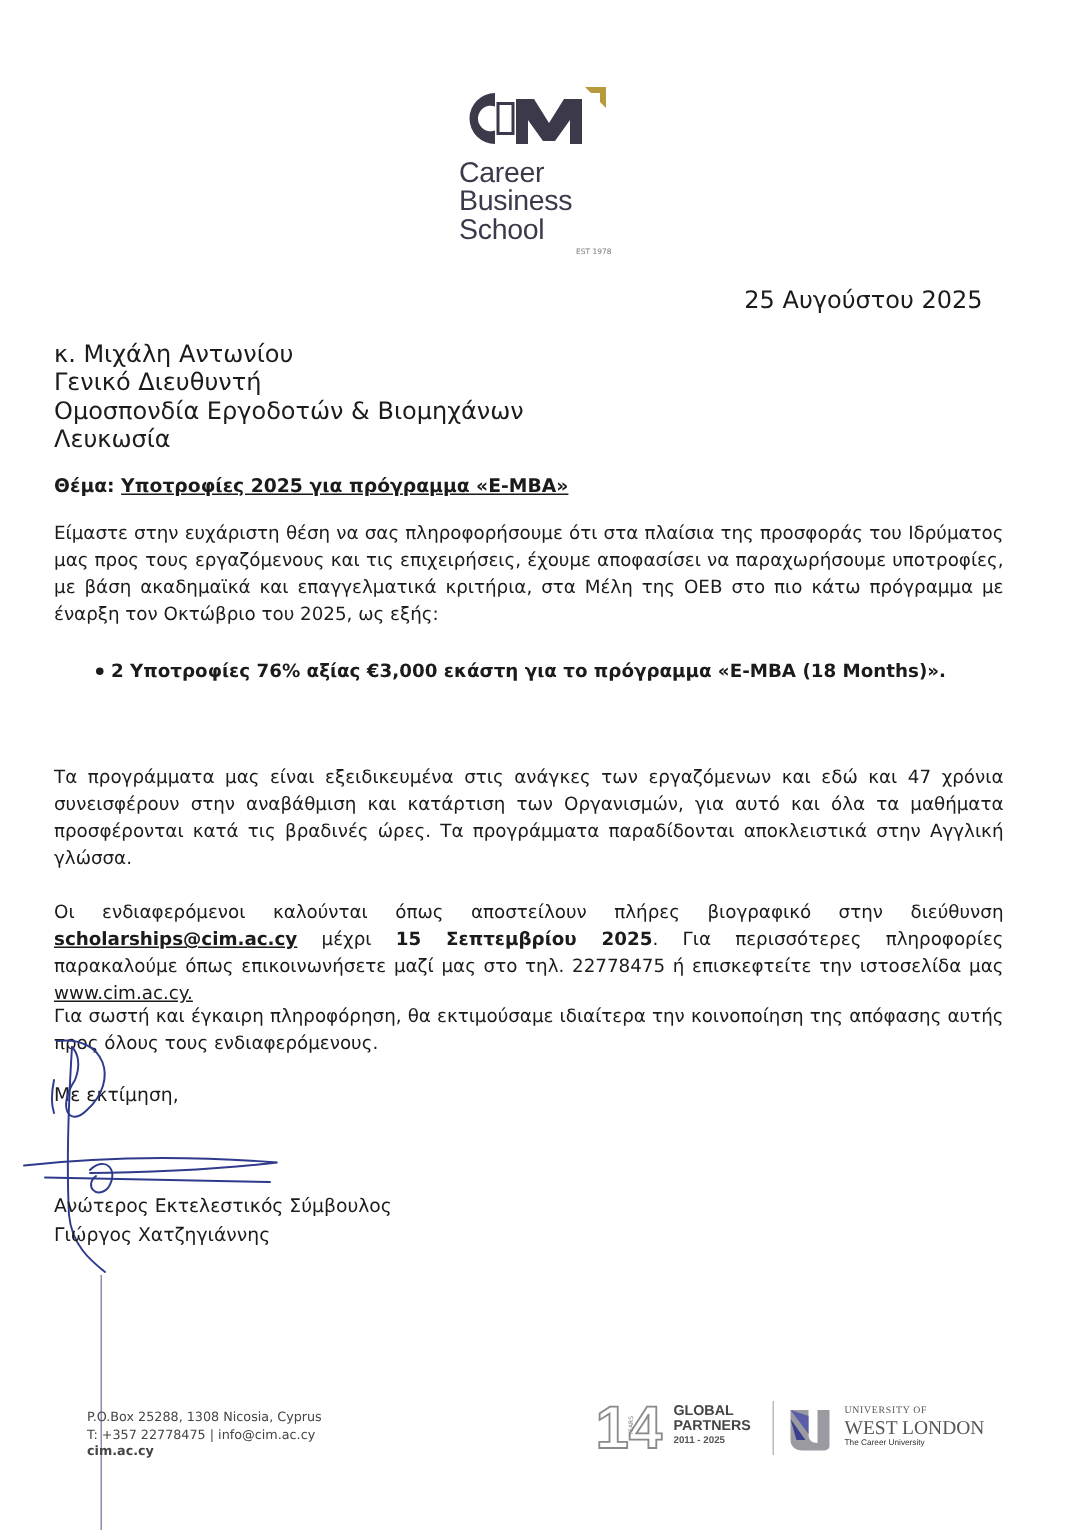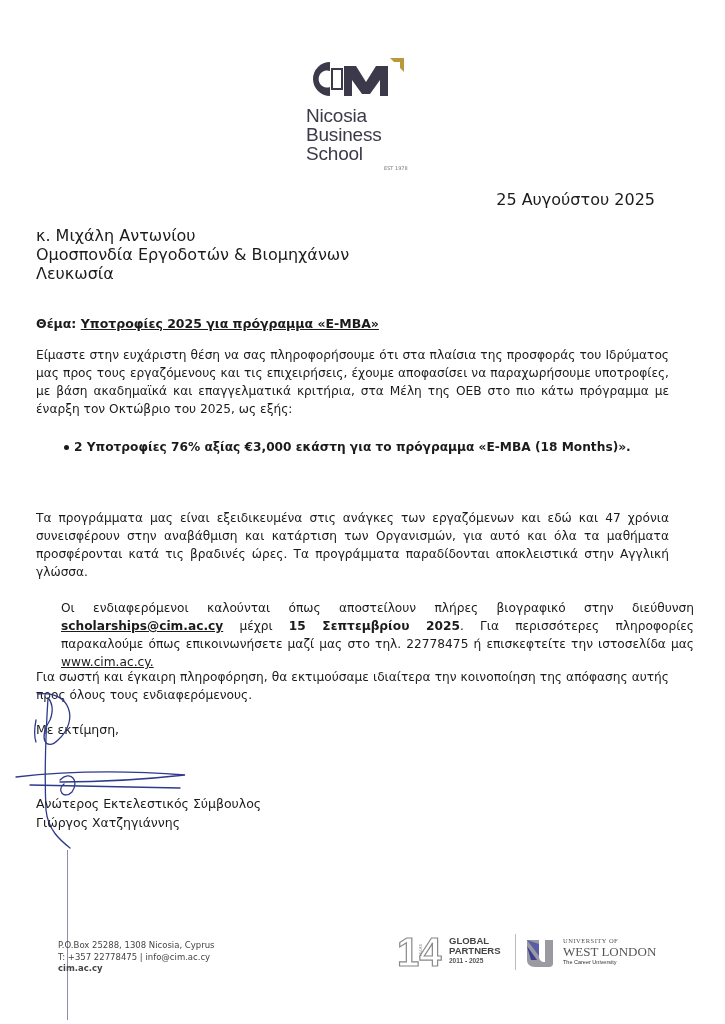--- a/index.html
+++ b/index.html
@@ -25,21 +25,21 @@
 
     .para {
       position: absolute; left: 36px; width: 633px;
       font-size: 12.2px; line-height: 18px; text-align: justify;
     }
     .p1 { top: 346px; }
     .bullet { position: absolute; left: 64px; top: 440px; font-size: 12.2px; font-weight: bold; }
     .bullet .dot { display: inline-block; width: 5px; height: 5px; background: #1b1b1b; border-radius: 50%; vertical-align: middle; margin-right: 5px; }
     .recog { position: absolute; left: 36px; top: 475px; font-size: 12.5px; font-weight: bold; }
     .p2 { top: 509px; }
-    .p3 { top: 599px; margin-left: 25px; }
+    .p3 { top: 599px; }
     .p3 .link { text-decoration: underline; font-weight: bold; }
     .p3 .u { text-decoration: underline; }
     .p3 b { font-weight: bold; }
     .p4 { top: 668px; }
 
     .closing { position: absolute; left: 36px; top: 722px; font-size: 12.5px; }
     .signer-name { position: absolute; left: 36px; top: 794px; font-size: 12.5px; line-height: 19px; }
 
     .signature { position: absolute; left: 0; top: 680px; width: 200px; height: 170px; }
 
@@ -72,31 +72,32 @@
         <path d="M24 6 A17 17 0 1 0 24 40 L24 31 A8.5 8.5 0 1 1 24 15 Z" fill="#3c3a4a"></path>
 
         <rect x="26" y="13" width="10" height="20" fill="#fff" stroke="#3c3a4a" stroke-width="2"></rect>
 
         <path d="M38 40 L38 10 L50 10 L60 26 L70 10 L82 10 L82 40 L74 40 L74 24 L64 38 L56 38 L46 24 L46 40 Z" fill="#3c3a4a"></path>
 
         <path d="M84 2 L98 2 L98 16 L94 12 L94 6 L88 6 Z" fill="#b89a3a"></path>
       </svg>
     </div>
     <div class="logo-words">
-      <div>Nicosia</div>
+      <div>Career</div>
       <div>Business</div>
       <div>School</div>
     </div>
     <div class="logo-est">EST 1978</div>
   </div>
 
   <div class="date">25 Αυγούστου 2025</div>
 
   <div class="addr">
     <div>κ. Μιχάλη Αντωνίου</div>
+    <div>Γενικό Διευθυντή</div>
     <div>Ομοσπονδία Εργοδοτών &amp; Βιομηχάνων</div>
     <div>Λευκωσία</div>
   </div>
 
   <div class="subject">
     <span>Θέμα:</span>
     <span class="u">Υποτροφίες 2025 για πρόγραμμα «E-MBA»</span>
   </div>
 
   <div class="para p1">Είμαστε στην ευχάριστη θέση να σας πληροφορήσουμε ότι στα πλαίσια της προσφοράς του Ιδρύματος μας προς τους εργαζόμενους και τις επιχειρήσεις, έχουμε αποφασίσει να παραχωρήσουμε υποτροφίες, με βάση ακαδημαϊκά και επαγγελματικά κριτήρια, στα Μέλη της ΟΕΒ στο πιο κάτω πρόγραμμα με έναρξη τον Οκτώβριο του 2025, ως εξής:</div>

